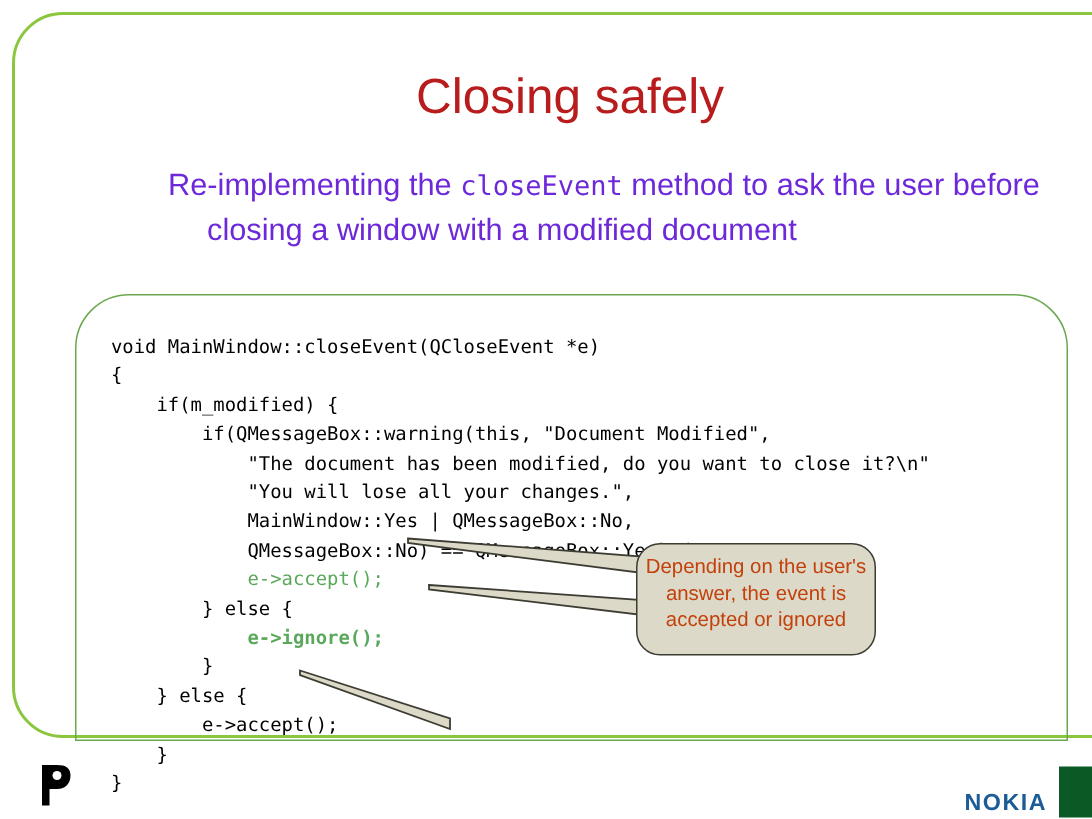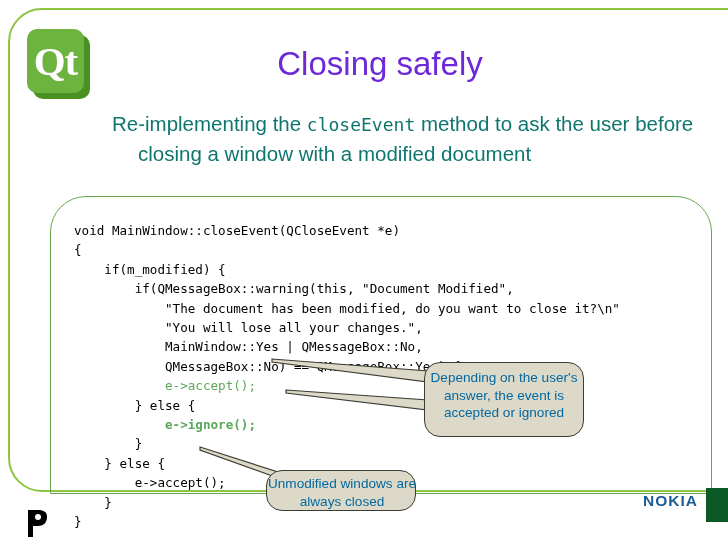--- a/index.html
+++ b/index.html
@@ -70,33 +70,33 @@
     letter-spacing: -1px;
   }
 
   
   #title {
     position: absolute;
     left: 120px;
     top: 44px;
     width: 520px;
     text-align: center;
-    color: #6d28d9;
+    color: #b91c1c;
     font-size: 33px;
     line-height: 40px;
     font-weight: normal;
   }
 
   
   #subtitle {
     position: absolute;
     left: 112px;
     top: 110px;
     width: 560px;
-    color: #0f766e;
+    color: #6d28d9;
     font-size: 20.5px;
     line-height: 28.5px;
     text-indent: -26px;
     padding-left: 26px;
   }
   #subtitle .mono {
     font-family: "DejaVu Sans Mono", monospace;
     font-size: 18px;
   }
 
@@ -129,21 +129,21 @@
     color: #000000;
     white-space: pre;
   }
 
   
   .callout {
     position: absolute;
     background: #ddd9c8;
     border: 1.4px solid #3c3c32;
     border-radius: 16px;
-    color: #0369a1;
+    color: #c2410c;
     font-size: 13.6px;
     line-height: 17.6px;
     text-align: center;
     box-sizing: border-box;
   }
   #callout-accept-ignore {
     left: 424px;
     top: 362px;
     width: 160px;
     height: 75px;
@@ -173,24 +173,24 @@
   #p-logo {
     position: absolute;
     left: 18px;
     top: 506px;
     width: 34px;
     height: 34px;
   }
   #nokia-logo {
     position: absolute;
     right: 0px;
-    top: 492px;
+    top: 519px;
     height: 26px;
     display: flex;
-    align-items: flex-start;
+    align-items: flex-end;
   }
   #nokia-logo .word {
     color: #1b5c97;
     font-weight: bold;
     font-size: 15.5px;
     letter-spacing: 1px;
     font-family: "Liberation Sans", sans-serif;
   }
   #nokia-logo .block {
     width: 22px;
@@ -200,25 +200,20 @@
     margin-top: -4px;
   }
 </style>
 </head>
 <body>
 
 <div id="slide">
 
   <div id="outer-frame"></div>
 
-  <div id="qt-logo">
-    <div class="shadow"></div>
-    <div class="face"></div>
-    <div class="glyph">Qt</div>
-  </div>
 
   <div id="title">Closing safely</div>
 
   <div id="subtitle"><span>Re-implementing the </span><span class="mono">closeEvent</span><span> method to ask the user before closing a window with a modified document</span></div>
 
   <div id="code-frame"></div>
   <div id="code"><span>void MainWindow::closeEvent(QCloseEvent *e)</span>
 <span>{</span>
 <span>    if(m_modified) {</span>
 <span>        if(QMessageBox::warning(this, "Document Modified",</span>
@@ -241,23 +236,20 @@
 
     <polygon points="286,390 428,400 428,410 286,393" fill="#ddd9c8" stroke="#3c3c32" stroke-width="1.2"></polygon>
 
     <polygon points="200,447 300,479 300,486 200,450" fill="#ddd9c8" stroke="#3c3c32" stroke-width="1.2"></polygon>
   </svg>
 
   <div class="callout" id="callout-accept-ignore">
     <span>Depending on the user's answer, the event is accepted or ignored</span>
   </div>
 
-  <div class="callout" id="callout-unmodified">
-    <span class="txt">Unmodified windows are always closed</span>
-  </div>
 
   <svg id="p-logo" viewBox="0 0 34 34">
     <path d="M10 4 L10 31 L15 31 L15 20 L20 20 C26 20 29 16 29 11 C29 6 26 4 20 4 Z" fill="#000000"></path>
     <circle cx="20" cy="11" r="6" fill="#000000"></circle>
     <circle cx="20" cy="11" r="3" fill="#ffffff"></circle>
   </svg>
 
   <div id="nokia-logo">
     <span class="word">NOKIA</span>
     <span class="block"></span>

